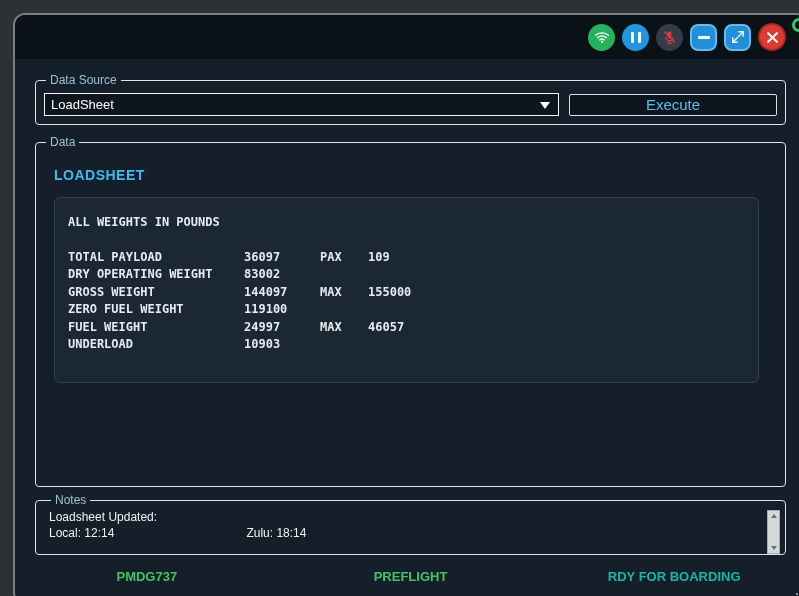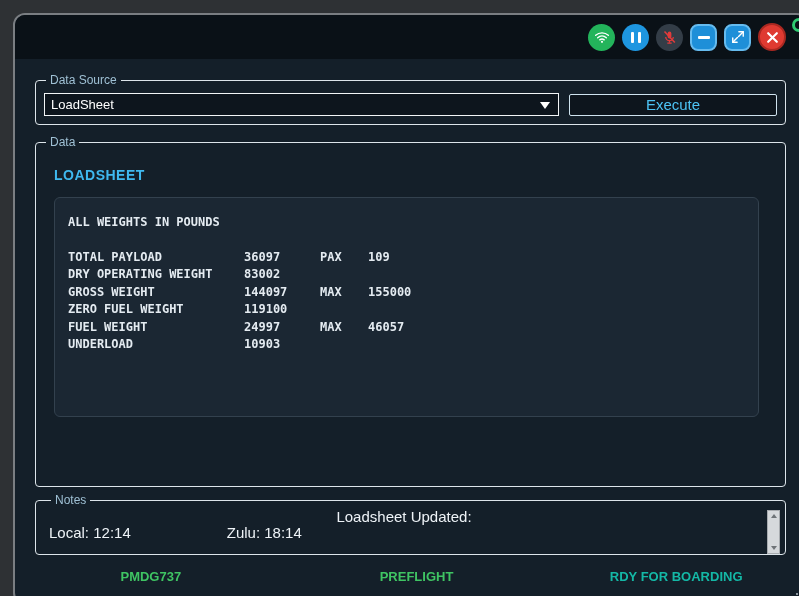--- a/index.html
+++ b/index.html
@@ -58,52 +58,52 @@
     color:#4dc3f4; font-size:15px; font-family:"Liberation Sans", sans-serif;
     cursor:pointer; text-align:center;
   }
   
   .data-fieldset { margin-top:10px; height:352px; flex:0 0 auto; }
   .ls-title {
     color:#3fb9f0; font-weight:bold; font-size:14px;
     letter-spacing:0.5px; margin:14px 0 14px 10px;
   }
   .ls-panel {
-    margin:0 18px 0 10px; height:220px;
+    margin:0 18px 0 10px; height:186px;
     background:#1b2733; border:1px solid #33414e; border-radius:6px;
     padding:16px 10px 10px 13px;
   }
   .mono, .ls-line span {
     font-family:"DejaVu Sans Mono", monospace; font-size:12px;
     font-weight:bold; color:#e4ebf1;
   }
   .ls-header { line-height:17.5px; margin-bottom:17px; }
   .ls-line { display:grid; grid-template-columns:176px 76px 48px auto; line-height:17.5px; }
   
   .notes-fieldset { margin-top:6px; height:62px; flex:0 0 auto; position:relative; padding:2px 26px 4px 13px; }
-  .notes-text { color:#eef3f7; font-size:15px; line-height:16px;text-align:center; }
-  .notes-line2 { display:flex; }
+  .notes-text { color:#eef3f7; font-size:12px; line-height:16px; }
+  .notes-line2 { display:flex;gap:36px; }
   .notes-zulu { margin-left:96px; }
   .notes-scrollbar {
     position:absolute; right:5px; top:3px; width:13px; height:44px;
     background:#d6d9dc; border:1px solid #a7abaf;
   }
   .notes-scrollbar::before, .notes-scrollbar::after {
     content:""; position:absolute; left:3px;
     border-left:3px solid transparent; border-right:3px solid transparent;
   }
   .notes-scrollbar::before { top:3px; border-bottom:4px solid #6f7478; }
   .notes-scrollbar::after  { bottom:3px; border-top:4px solid #6f7478; }
   
   .statusbar {
     margin-top:auto; height:46px; display:flex; align-items:center;
     padding-bottom:8px;
   }
   .statusbar > div { flex:1; text-align:center; font-size:13px; font-weight:bold; }
-  .st-green { color:#3fc463;padding-left:6px; }
+  .st-green { color:#3fc463; }
   .st-blue  { color:#14b8a6; }
   
   .grip { position:absolute; right:4px; bottom:4px; width:12px; height:12px; cursor:nwse-resize; }
   .grip::after {
     content:""; position:absolute; right:0; bottom:0; width:2px; height:2px; background:#8d979f;
     box-shadow: -4px 0 #8d979f, -8px 0 #8d979f, 0 -4px #8d979f, -4px -4px #8d979f, 0 -8px #8d979f;
   }
 </style>
 </head>
 <body>

